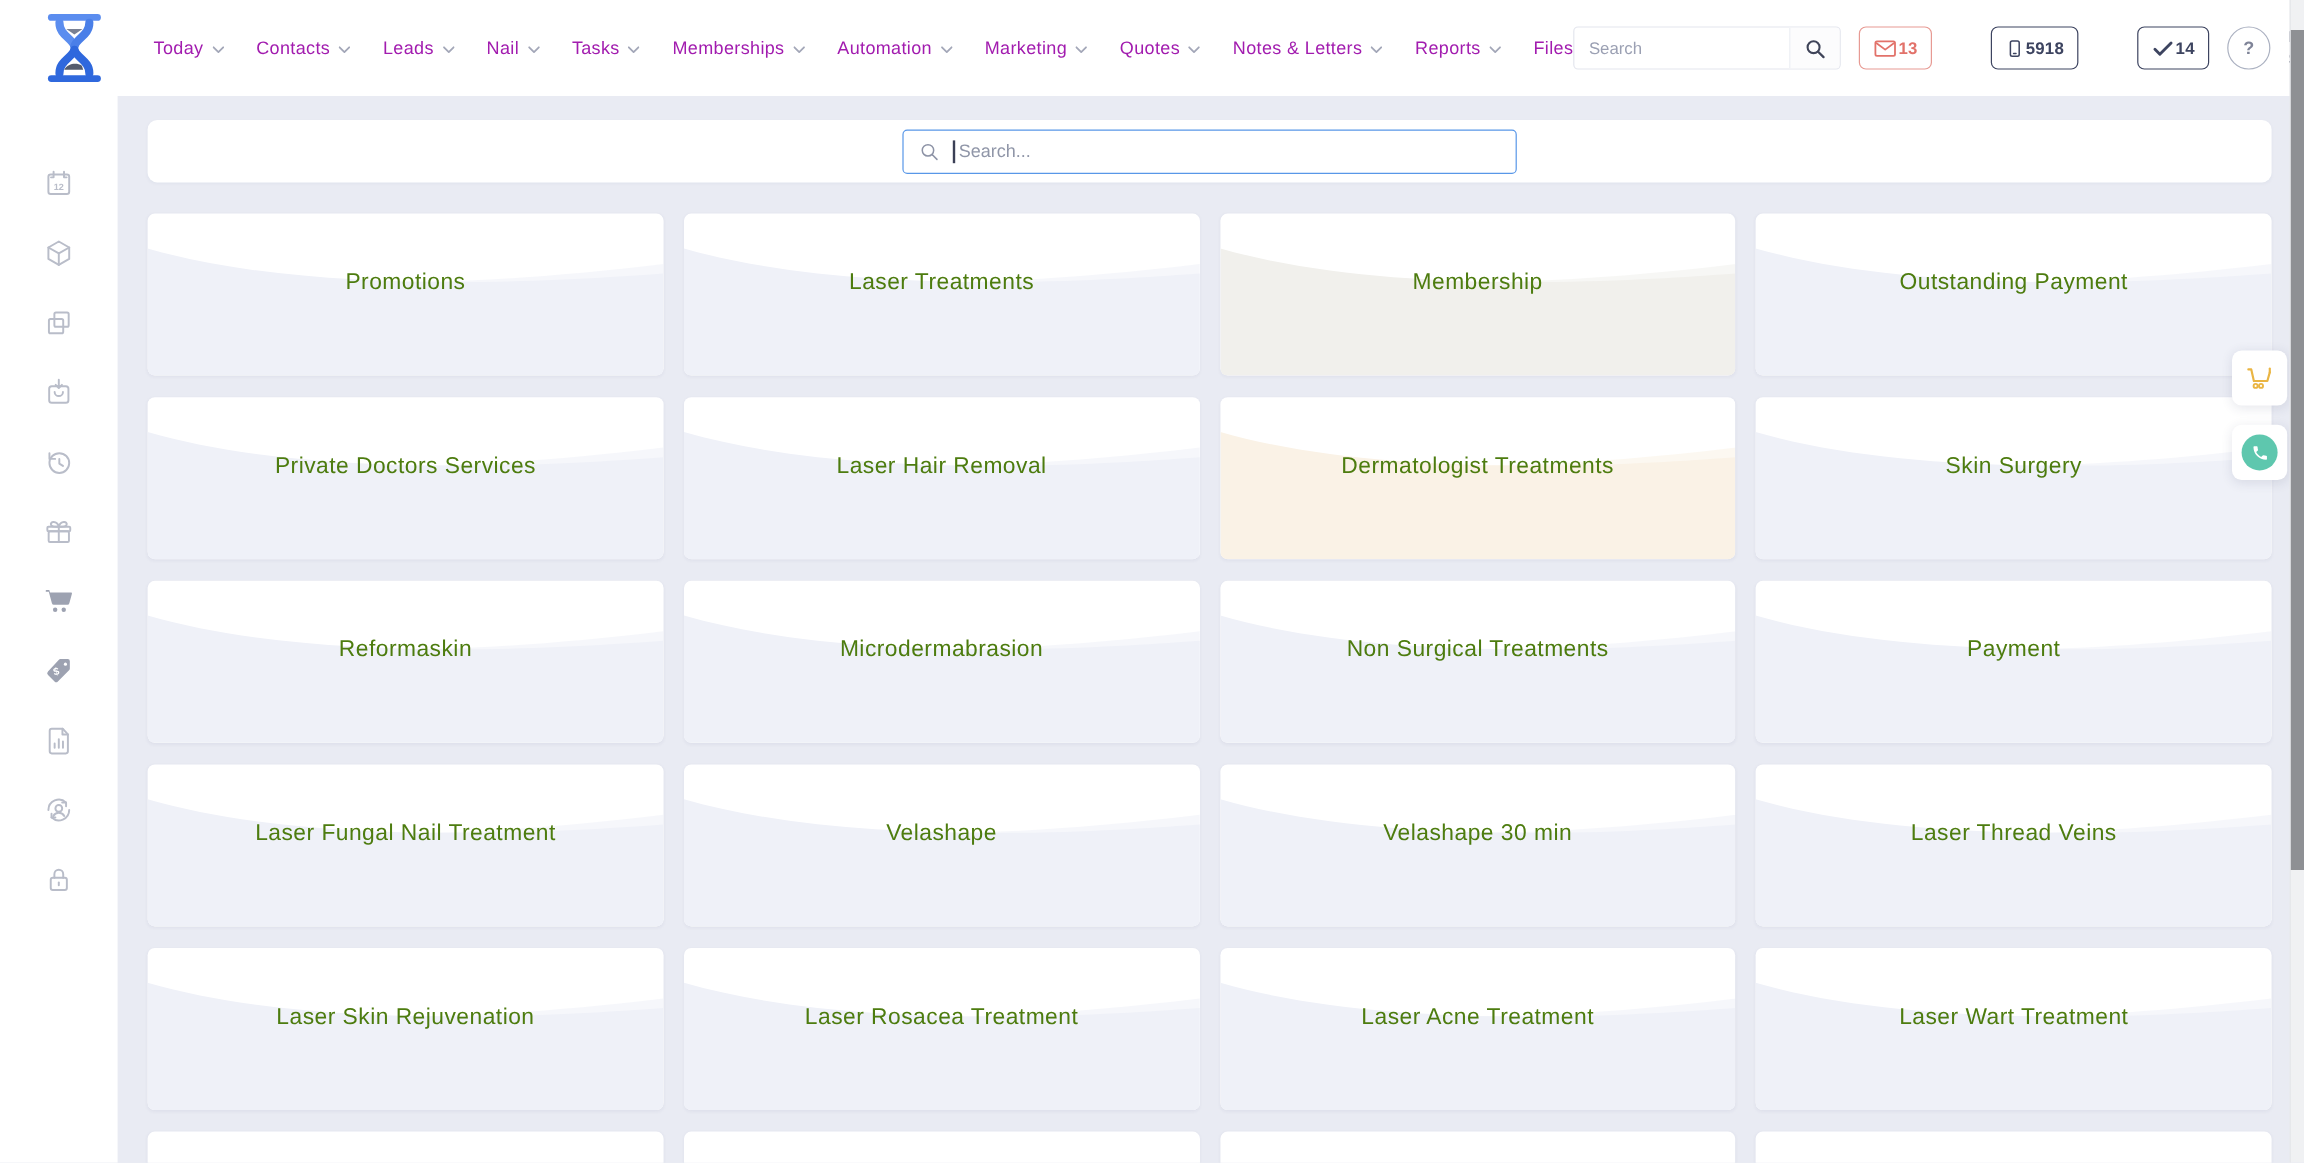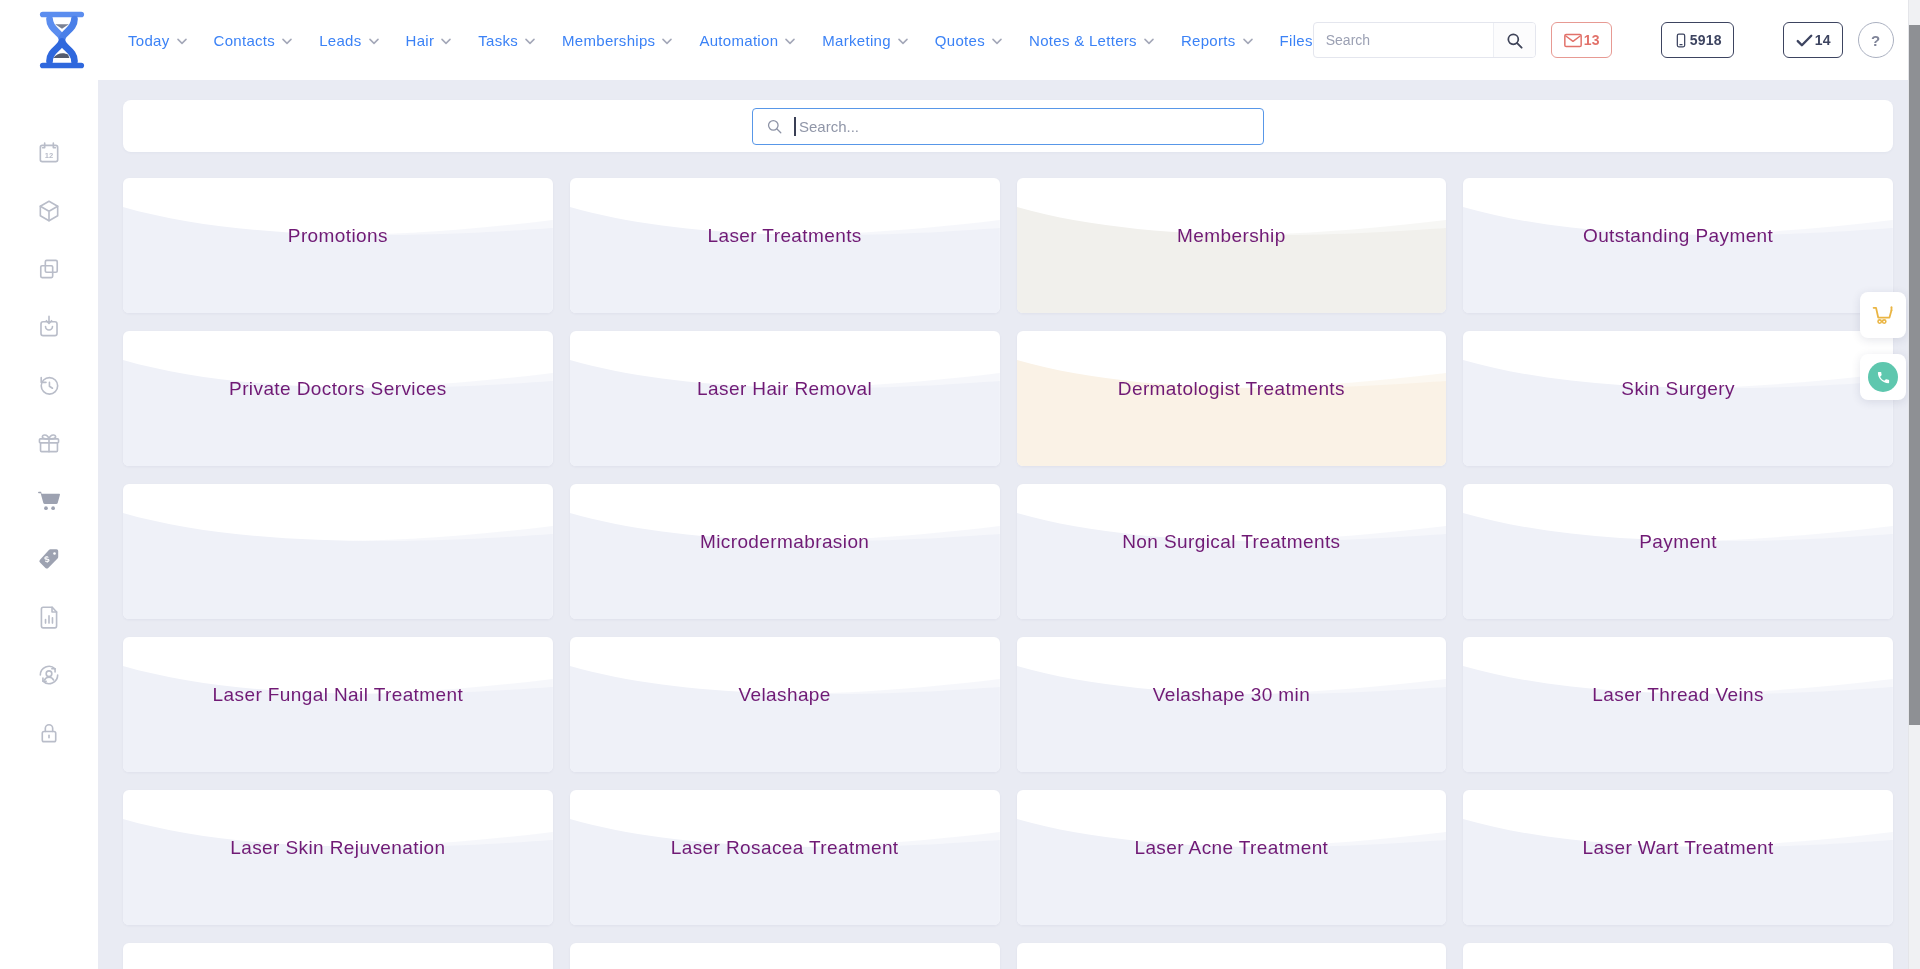--- a/index.html
+++ b/index.html
@@ -11,21 +11,21 @@
 
   
   .navbar {
     position:absolute; top:0; left:0; width:1920px; height:80px;
     background:#ffffff; display:flex; align-items:center; z-index:5;
   }
   .logo { margin:0 38px 0 34px; cursor:pointer; display:flex; align-items:center; }
   .nav-menu { display:flex; align-items:center; gap:27px; }
   .nav-item {
     display:flex; align-items:center; gap:7px; cursor:pointer;
-    color:#3b82f6; font-size:15px; letter-spacing:.3px; white-space:nowrap;
+    color:#a21caf; font-size:15px; letter-spacing:.3px; white-space:nowrap;
   }
   .nav-item svg { color:#a3a7b8; margin-top:2px; }
 
   .nav-right { margin-left:auto; display:flex; align-items:center; gap:15px; margin-right:42px; }
   .nav-search {
     width:223px; height:36px; background:#fff; border:1px solid #e4e6ee;
     border-radius:4px; display:flex; align-items:center; overflow:hidden;
   }
   .nav-search input {
     flex:1; min-width:0; border:none; outline:none; background:transparent;
@@ -94,21 +94,21 @@
     margin-top:26px; display:grid; grid-template-columns:repeat(4, 1fr);
     gap:18px 17px;
   }
   .card {
     position:relative; height:135px; background:#ffffff; border-radius:6px;
     overflow:hidden; cursor:pointer; box-shadow:0 1px 3px rgba(30,40,90,.05);
   }
   .card svg.wave { position:absolute; left:0; top:0; width:100%; height:100%; display:block; }
   .card .card-label {
     position:absolute; left:8px; right:8px; top:47px; text-align:center;
-    font-size:19px; color:#701a75; letter-spacing:.4px; font-weight:500;
+    font-size:19px; color:#4d7c0f; letter-spacing:.4px; font-weight:500;
   }
 
   
   .float-btn {
     position:absolute; right:14px; width:46px; height:46px; background:#fff;
     border-radius:8px; box-shadow:0 2px 10px rgba(40,50,90,.12);
     display:flex; align-items:center; justify-content:center; cursor:pointer; z-index:6;
   }
   #float-cart  { top:292px; color:#eab543; }
   #float-phone { top:354px; }
@@ -156,21 +156,21 @@
           <path d="M1 1.4L5 5.4L9 1.4" stroke="currentColor" fill="none" stroke-width="1.5" stroke-linecap="round" stroke-linejoin="round"></path>
         </svg>
       </div>
       <div class="nav-item">
         <span>Leads</span>
         <svg width="10" height="7" viewBox="0 0 10 7">
           <path d="M1 1.4L5 5.4L9 1.4" stroke="currentColor" fill="none" stroke-width="1.5" stroke-linecap="round" stroke-linejoin="round"></path>
         </svg>
       </div>
       <div class="nav-item">
-        <span>Hair</span>
+        <span>Nail</span>
         <svg width="10" height="7" viewBox="0 0 10 7">
           <path d="M1 1.4L5 5.4L9 1.4" stroke="currentColor" fill="none" stroke-width="1.5" stroke-linecap="round" stroke-linejoin="round"></path>
         </svg>
       </div>
       <div class="nav-item">
         <span>Tasks</span>
         <svg width="10" height="7" viewBox="0 0 10 7">
           <path d="M1 1.4L5 5.4L9 1.4" stroke="currentColor" fill="none" stroke-width="1.5" stroke-linecap="round" stroke-linejoin="round"></path>
         </svg>
       </div>
@@ -390,20 +390,21 @@
           <path d="M0 36 C100 60 230 66 430 42 L430 135 L0 135 Z" fill="#eff1f8" opacity="0.55"></path>
           <path d="M0 29 C80 52 180 58 280 57 C350 56 400 52 430 50 L430 135 L0 135 Z" fill="#eff1f8"></path>
         </svg>
         <span class="card-label">Skin Surgery</span>
       </div>
       <div class="card">
         <svg class="wave" viewBox="0 0 430 135" preserveAspectRatio="none">
           <path d="M0 36 C100 60 230 66 430 42 L430 135 L0 135 Z" fill="#eff1f8" opacity="0.55"></path>
           <path d="M0 29 C80 52 180 58 280 57 C350 56 400 52 430 50 L430 135 L0 135 Z" fill="#eff1f8"></path>
         </svg>
+        <span class="card-label">Reformaskin</span>
       </div>
       <div class="card">
         <svg class="wave" viewBox="0 0 430 135" preserveAspectRatio="none">
           <path d="M0 36 C100 60 230 66 430 42 L430 135 L0 135 Z" fill="#eff1f8" opacity="0.55"></path>
           <path d="M0 29 C80 52 180 58 280 57 C350 56 400 52 430 50 L430 135 L0 135 Z" fill="#eff1f8"></path>
         </svg>
         <span class="card-label">Microdermabrasion</span>
       </div>
       <div class="card">
         <svg class="wave" viewBox="0 0 430 135" preserveAspectRatio="none">

